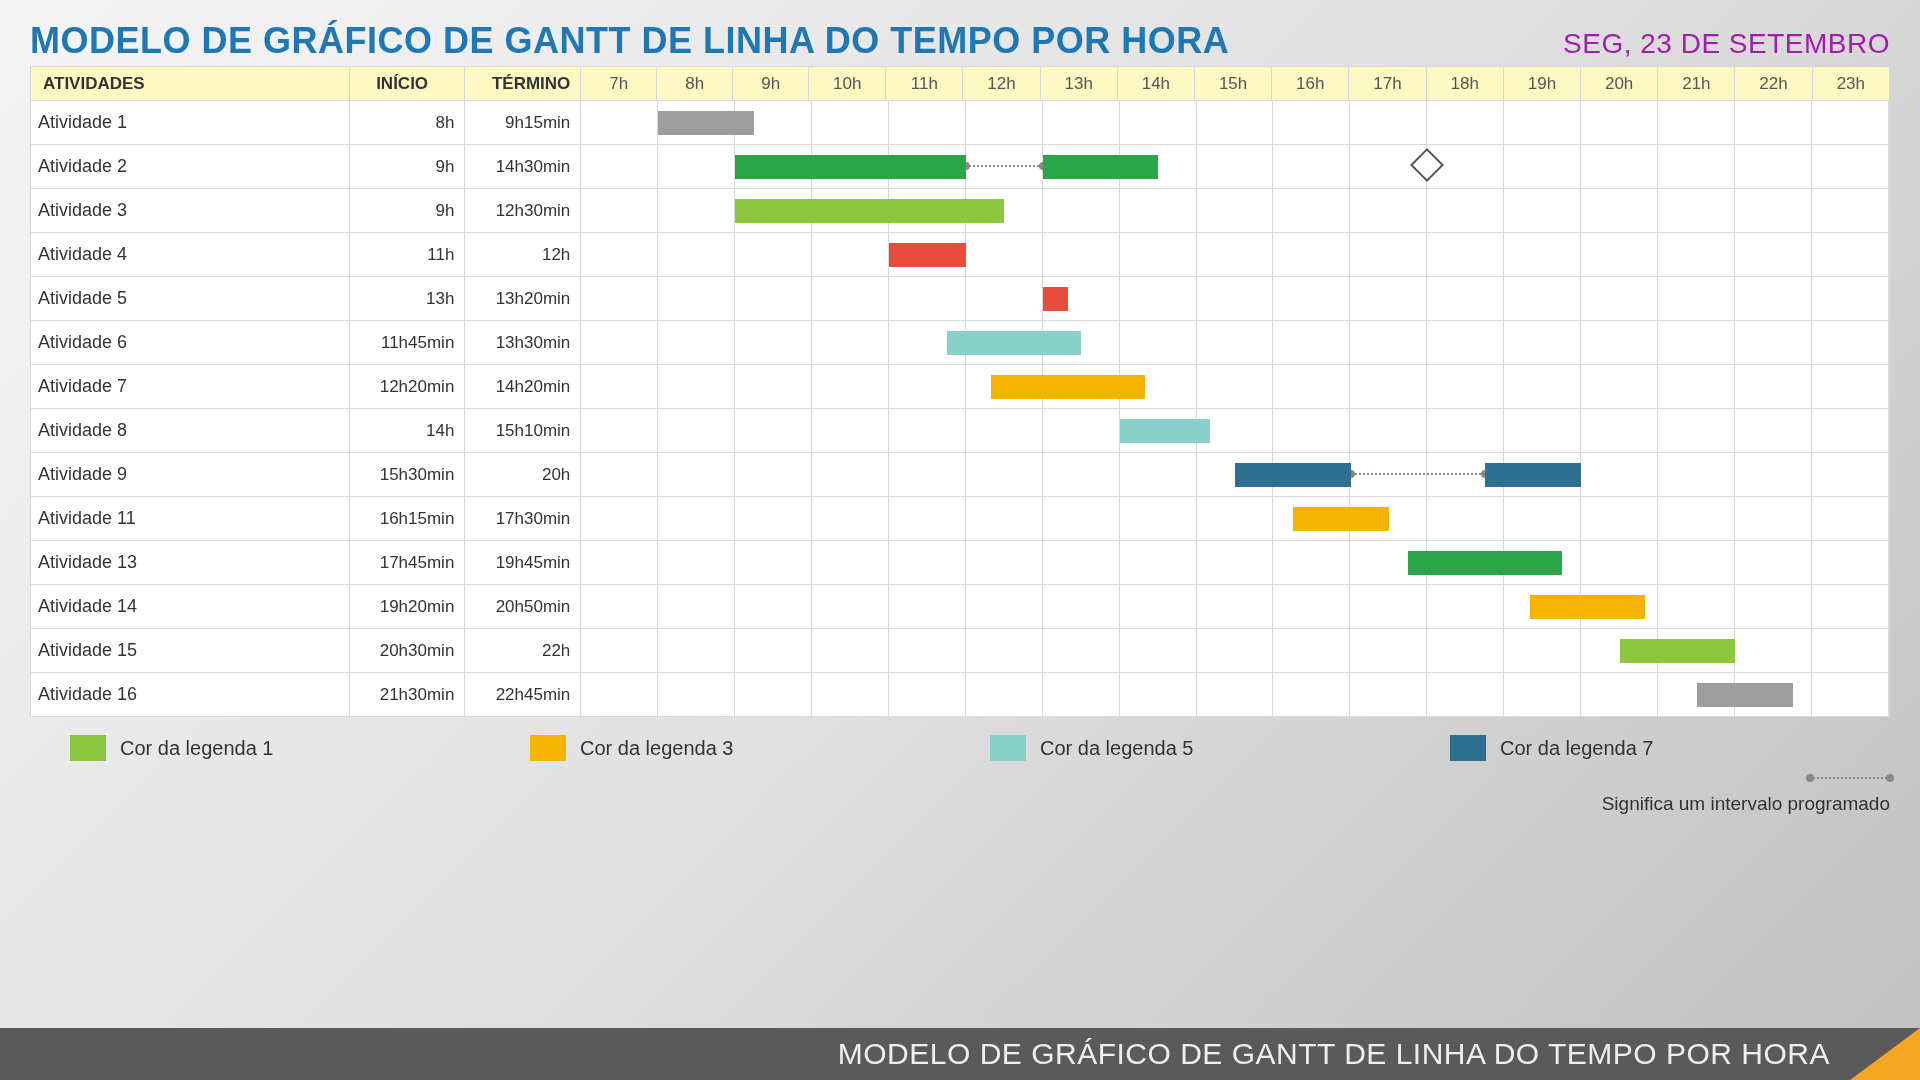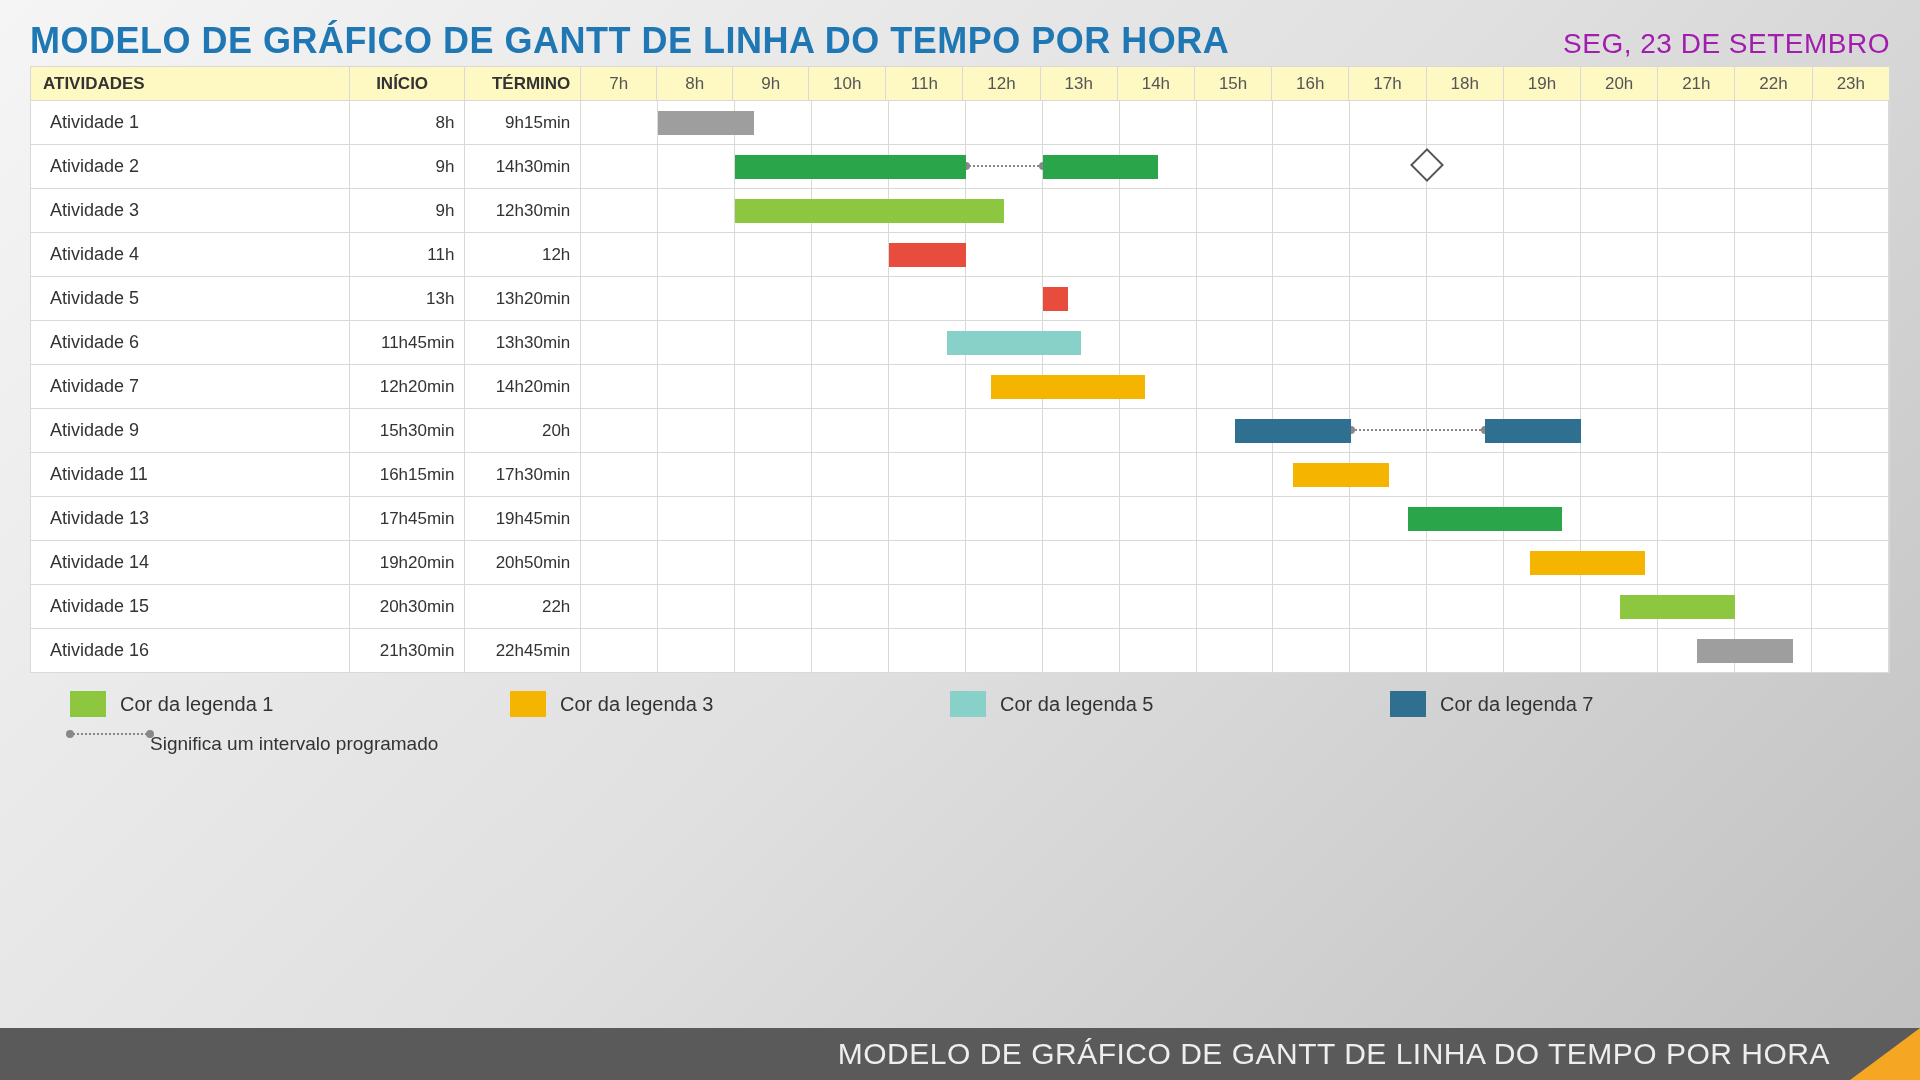--- a/index.html
+++ b/index.html
@@ -57,21 +57,21 @@
     width: 84.5px;
   }
   .col-activity { width: 350px; text-align: left;  padding-left: 12px; }
   .col-start    { width: 120px; text-align: center; padding-right: 10px;}
   .col-end      { width: 120px; text-align: right; padding-right: 10px;}
   .gantt thead th.col-activity,
   .gantt thead th.col-start,
   .gantt thead th.col-end { text-transform: uppercase; }
 
   .gantt tbody td { height: 44px; }
-  .gantt tbody td.act   { padding-left: 19px; }
+  .gantt tbody td.act   { padding-left: 7px; }
   .gantt tbody td.start,
   .gantt tbody td.end   { text-align: right; padding-right: 10px; font-size:17px; }
   .gantt tbody td.hour-cell {
     padding: 0;
     position: relative;
   }
 
   
   .bar-layer {
     position: relative;
@@ -126,41 +126,43 @@
     letter-spacing: 0.5px;
   }
 
   
   .legend {
     margin-top: 18px;
     padding-left: 40px;
   }
   .legend-row {
     display: flex;
-    gap: 60px;
+    gap: 80px;
     margin-bottom: 16px;
     text-align: center;
   }
   .legend-item {
     display: flex;
     align-items: center;
     gap: 14px;
     width: 380px;
     font-size: 20px;
     color: #333;
   }
   .swatch {
     width: 36px; height: 26px;
   }
   .legend-interval {
     display: flex;
-    align-items: flex-start;
+    align-items: flex-end;
+    gap: 14px;
     font-size: 19px;
     color: #333;
     margin-top: 4px;
+    flex-direction: column;
   }
   .legend-interval .demo {
     width: 80px;
     position: relative;
     height: 2px;
     border-top: 2px dotted #888;
   }
   .legend-interval .demo::before,
   .legend-interval .demo::after {
     content:"";
@@ -292,20 +294,30 @@
             </div>
           </td>
         </tr>
         <tr>
           <td class="act">Atividade 7</td>
           <td class="start">12h20min</td>
           <td class="end">14h20min</td>
           <td class="hour-cell" colspan="17">
             <div class="bar-layer">
               <div class="bar" style="left: 31.3529%; width: 11.7647%; background: rgb(245, 180, 0);"></div>
+            </div>
+          </td>
+        </tr>
+        <tr>
+          <td class="act">Atividade 8</td>
+          <td class="start">14h</td>
+          <td class="end">15h10min</td>
+          <td class="hour-cell" colspan="17">
+            <div class="bar-layer">
+              <div class="bar" style="left: 41.1765%; width: 6.88235%; background: rgb(135, 209, 200);"></div>
             </div>
           </td>
         </tr>
         <tr>
           <td class="act">Atividade 9</td>
           <td class="start">15h30min</td>
           <td class="end">20h</td>
           <td class="hour-cell" colspan="17">
             <div class="bar-layer">
               <div class="interval" style="left: 58.8235%; width: 10.2941%;"></div>

